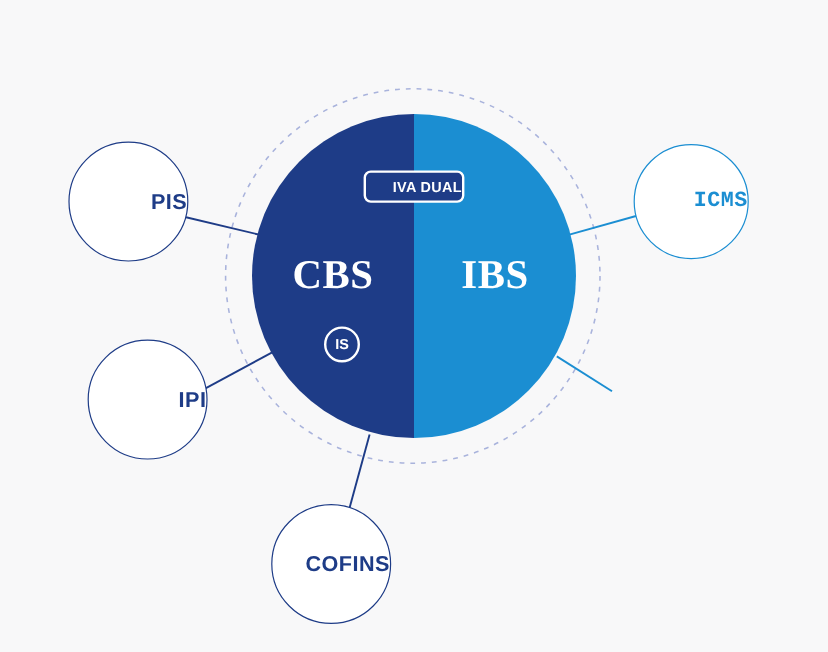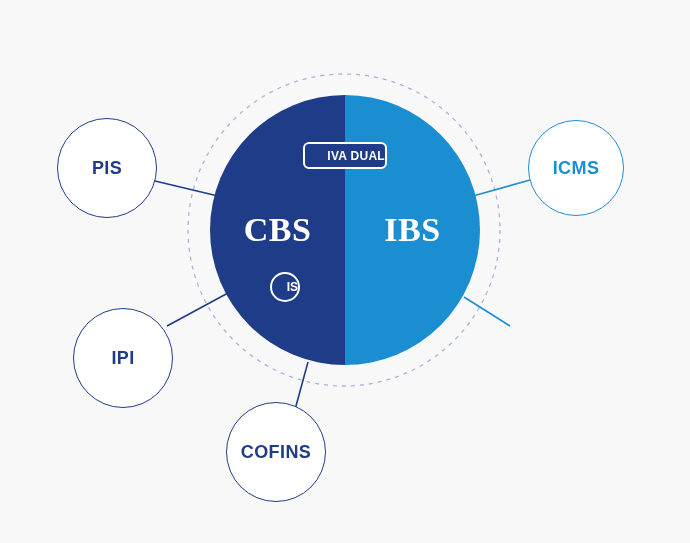--- a/index.html
+++ b/index.html
@@ -39,36 +39,36 @@
     background:var(--navy);
     border:2px solid var(--white);border-radius:6px;
     display:flex;align-items:center;justify-content:flex-end;
     color:var(--white);font-size:12px;font-weight:700;letter-spacing:0.3px;
     z-index:3;
   }
   .is-badge{
     position:absolute;left:270px;top:272px;width:30px;height:30px;
     border:2px solid var(--white);border-radius:50%;
     background:transparent;
-    display:flex;align-items:center;justify-content:flex-end;
+    display:flex;align-items:center;justify-content:center;
     color:var(--white);font-size:12px;font-weight:700;
     z-index:3;
   }
   .satellite{
     position:absolute;border-radius:50%;background:#ffffff;
-    display:flex;align-items:center;justify-content:center;
+    display:flex;align-items:center;justify-content:flex-end;
     font-weight:700;font-size:18px;letter-spacing:0.4px;
   }
   .satellite.left{border:1.6px solid var(--navy);color:var(--navy);}
-  .satellite.right{border:1.6px solid var(--light-blue);color:var(--light-blue);}
+  .satellite.right{border:1.6px solid var(--light-blue);color:var(--light-blue);font-family:Liberation Mono, monospace;}
   .sat-pis{left:57px;top:118px;width:100px;height:100px;}
   .sat-icms{left:528px;top:120px;width:96px;height:96px;}
-  .sat-ipi{left:73px;top:308px;width:100px;height:100px;}
+  .sat-ipi{left:73px;top:283px;width:100px;height:100px;}
   .sat-iss{left:504px;top:303px;width:94px;height:94px;}
-  .sat-cofins{left:226px;top:402px;width:100px;height:100px;}
+  .sat-cofins{left:226px;top:420px;width:100px;height:100px;}
 </style>
 </head>
 <body>
 
 <div class="canvas">
 
   <svg class="lines" width="690" height="543" viewBox="0 0 690 543">
     <circle class="dashed-ring" cx="344" cy="230" r="156"></circle>
     <line class="connector left" x1="155" y1="181" x2="218" y2="196"></line>
     <line class="connector right" x1="530" y1="180" x2="473" y2="196"></line>

